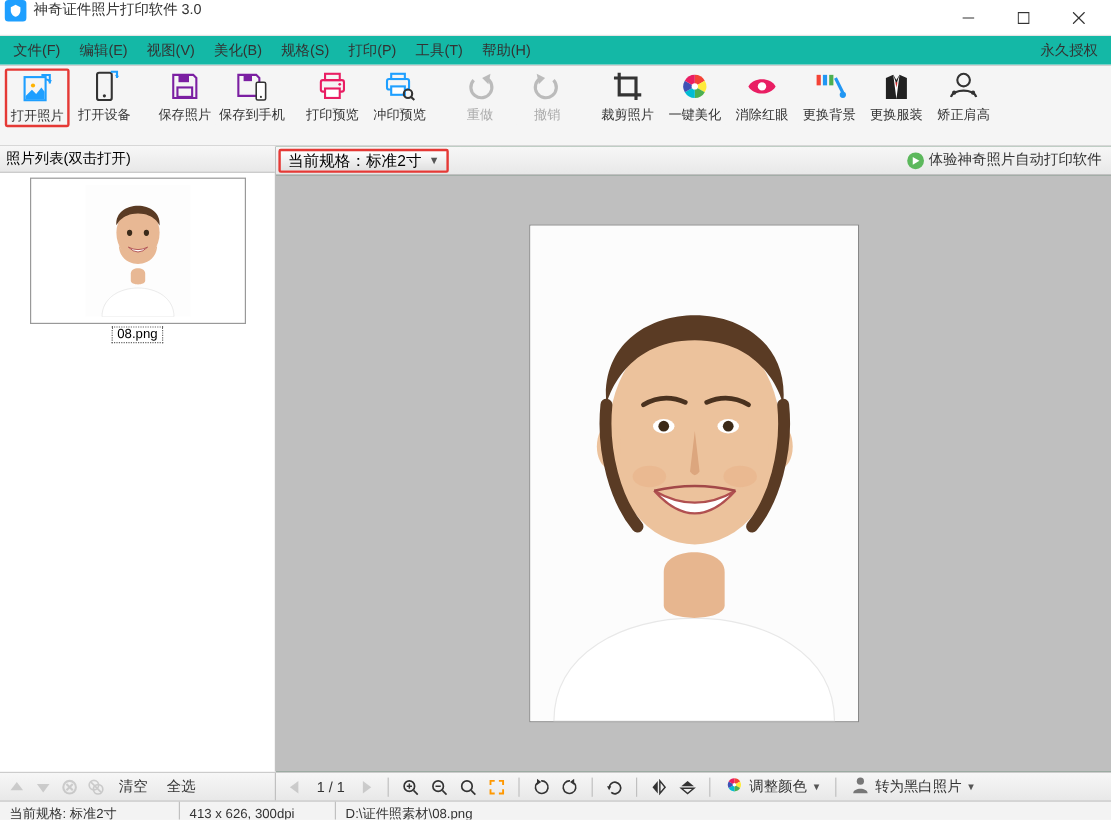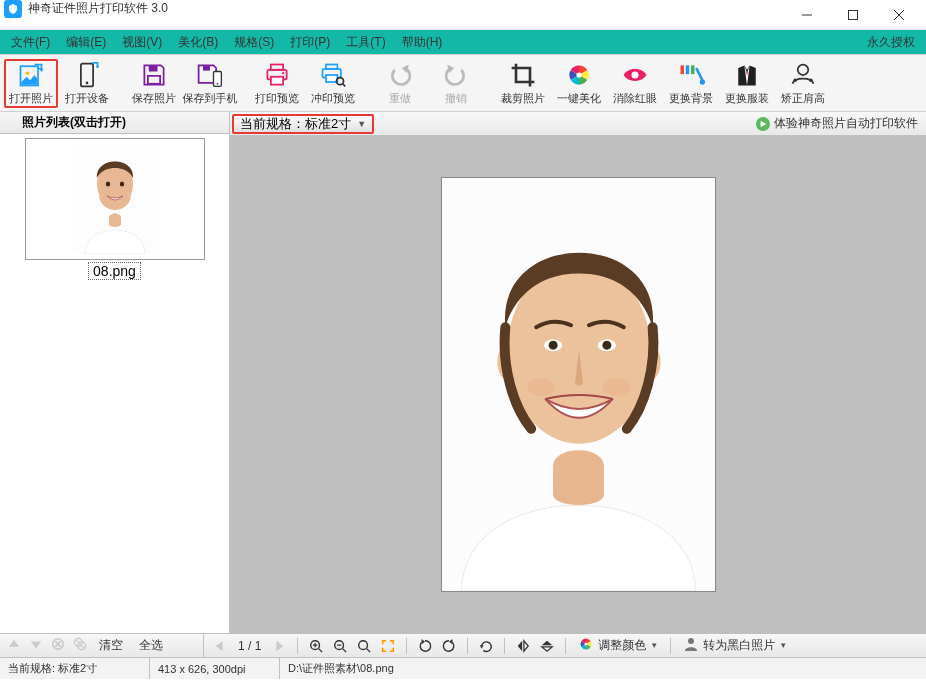--- a/index.html
+++ b/index.html
@@ -14,57 +14,57 @@
 .win-btn { width: 46px; height: 30px; display: flex; align-items: center; justify-content: center; background: transparent; border: none; }
 .win-btn svg { width: 10px; height: 10px; stroke: #333; stroke-width: 1; fill: none; }
 
 
 .menubar { height: 24px; display: flex; align-items: center; padding: 0 3px; background: #14b8a6; }
 .menubar .menu-item { font-size: 12px; color: #333; padding: 2px 8px; cursor: pointer; }
 .menubar .spacer { flex: 1; }
 .menubar .license { font-size: 12px; color: #333; padding: 2px 8px; }
 
 
-.toolbar { height: 58px; display: flex; align-items: center; background: #f5f5f5; border-top: 1px solid #d0d0d0; border-bottom: 1px solid #d0d0d0; padding: 2px 4px; gap: 2px; }
+.toolbar { height: 68px; display: flex; align-items: flex-start; background: #f5f5f5; border-top: 1px solid #d0d0d0; border-bottom: 1px solid #d0d0d0; padding: 2px 4px; gap: 2px; }
 .tool-btn { width: 54px; display: flex; flex-direction: column; align-items: center; justify-content: center; gap: 2px; background: #f5f5f5; border: 1px solid transparent; border-radius: 2px; cursor: pointer; position: relative; }
 .tool-btn.highlighted { border: 2px solid #e53935; }
 .tool-btn .icon-wrap { width: 28px; height: 28px; display: flex; align-items: center; justify-content: center; }
 .tool-btn .lbl { font-size: 11px; color: #333; white-space: nowrap; }
 .tool-btn.disabled .lbl { color: #aaa; }
 .tool-sep { width: 1px; background: #c0c0c0; margin: 6px 4px; }
 
 
 .body-split { display: flex; height: calc(683px - 30px - 24px - 62px - 24px - 22px); }
 
 
 .sidebar { width: 230px; display: flex; flex-direction: column; border-right: 1px solid #c0c0c0; background: #fff; }
-.sidebar-header { height: 22px; display: flex; align-items: center; padding: 0 22px; font-size: 12px; font-weight: bold; background: linear-gradient(#f7f7f7, #e8e8e8); border-bottom: 1px solid #c0c0c0; }
+.sidebar-header { height: 22px; display: flex; align-items: center; padding: 0 5px; font-size: 12px; font-weight: normal; background: linear-gradient(#f7f7f7, #e8e8e8); border-bottom: 1px solid #c0c0c0; }
 .thumb-list { flex: 1; overflow: auto; padding: 4px; }
 .thumb-item { width: 180px; margin: 0 auto; display: flex; flex-direction: column; align-items: center; }
 .thumb-frame { width: 180px; height: 122px; border: 1px solid #999; display: flex; align-items: center; justify-content: center; background: #fff; }
 .thumb-frame svg { width: 88px; height: 110px; }
-.thumb-label { font-size: 14px; margin-top: 2px; border: 1px dotted #666; padding: 0 4px; }
+.thumb-label { font-size: 11px; margin-top: 2px; border: 1px dotted #666; padding: 0 4px; }
 
 
 .main-panel { flex: 1; display: flex; flex-direction: column; background: #14532d; }
 .spec-bar { height: 24px; background: linear-gradient(#f7f7f7, #e8e8e8); border-bottom: 1px solid #c0c0c0; display: flex; align-items: center; padding: 0 2px; }
 .spec-combo { height: 20px; display: flex; align-items: center; border: 2px solid #e53935; padding: 0 6px; font-size: 13px; background: linear-gradient(#fefefe, #e0e0e0); border-radius: 2px; cursor: pointer; }
 .spec-combo .tri { margin-left: 6px; font-size: 9px; color: #555; }
 .spec-bar .spacer { flex: 1; }
 .promo-link { display: flex; align-items: center; gap: 4px; font-size: 12px; color: #333; margin-right: 6px; cursor: pointer; }
 .promo-link .dot { width: 14px; height: 14px; background: #5cb85c; border-radius: 50%; display:flex; align-items:center; justify-content:center; }
 .promo-link .dot svg { width: 8px; height: 8px; fill: #fff; }
 
 .canvas-area { flex: 1; display: flex; align-items: center; justify-content: center; background: #bfbfbf; overflow: hidden; }
 .photo-frame { width: 275px; height: 415px; background: #fff; border: 1px solid #888; display: flex; align-items: center; justify-content: center; }
 .photo-frame svg { width: 100%; height: 100%; }
 
 
 .tool-row { height: 24px; display: flex; align-items: center; background: linear-gradient(#f7f7f7, #e8e8e8); border-top: 1px solid #c0c0c0; }
-.tool-row-left { width: 204px; height: 100%; display: flex; gap: 2px; padding: 0 4px; border-right: 1px solid #c0c0c0; }
+.tool-row-left { width: 230px; height: 100%; display: flex; align-items: center; gap: 2px; padding: 0 4px; border-right: 1px solid #c0c0c0; }
 .tool-row-right { flex: 1; height: 100%; display: flex; align-items: center; gap: 4px; padding: 0 6px; }
 .mini-btn { width: 20px; height: 20px; display: flex; align-items: center; justify-content: center; background: transparent; border: 1px solid transparent; border-radius: 2px; cursor: pointer; }
 .mini-btn svg { width: 14px; height: 14px; }
 .mini-btn.disabled svg { opacity: 0.35; }
 .text-btn { font-size: 12px; color: #333; padding: 1px 6px; border: 1px solid transparent; background: transparent; cursor: pointer; }
 .page-ind { font-size: 12px; color: #333; padding: 0 4px; }
 .tr-sep { width: 1px; height: 16px; background: #c0c0c0; margin: 0 4px; }
 .combo-btn { display: flex; align-items: center; gap: 4px; font-size: 12px; color: #333; padding: 1px 4px; cursor: pointer; }
 .combo-btn .tri { font-size: 8px; color: #555; }
 

